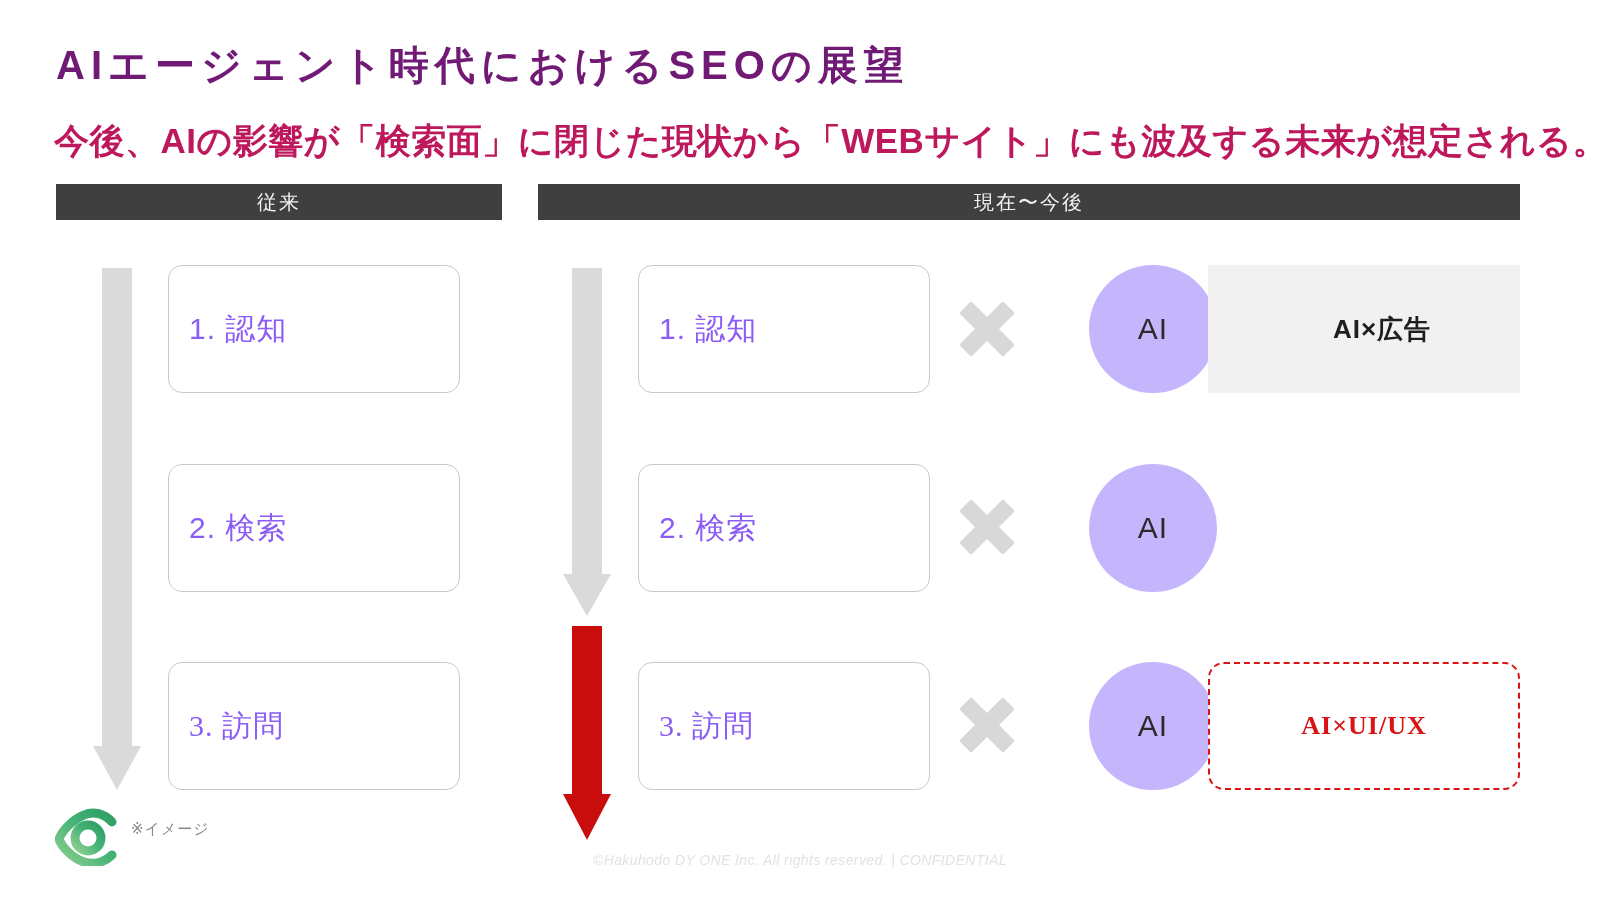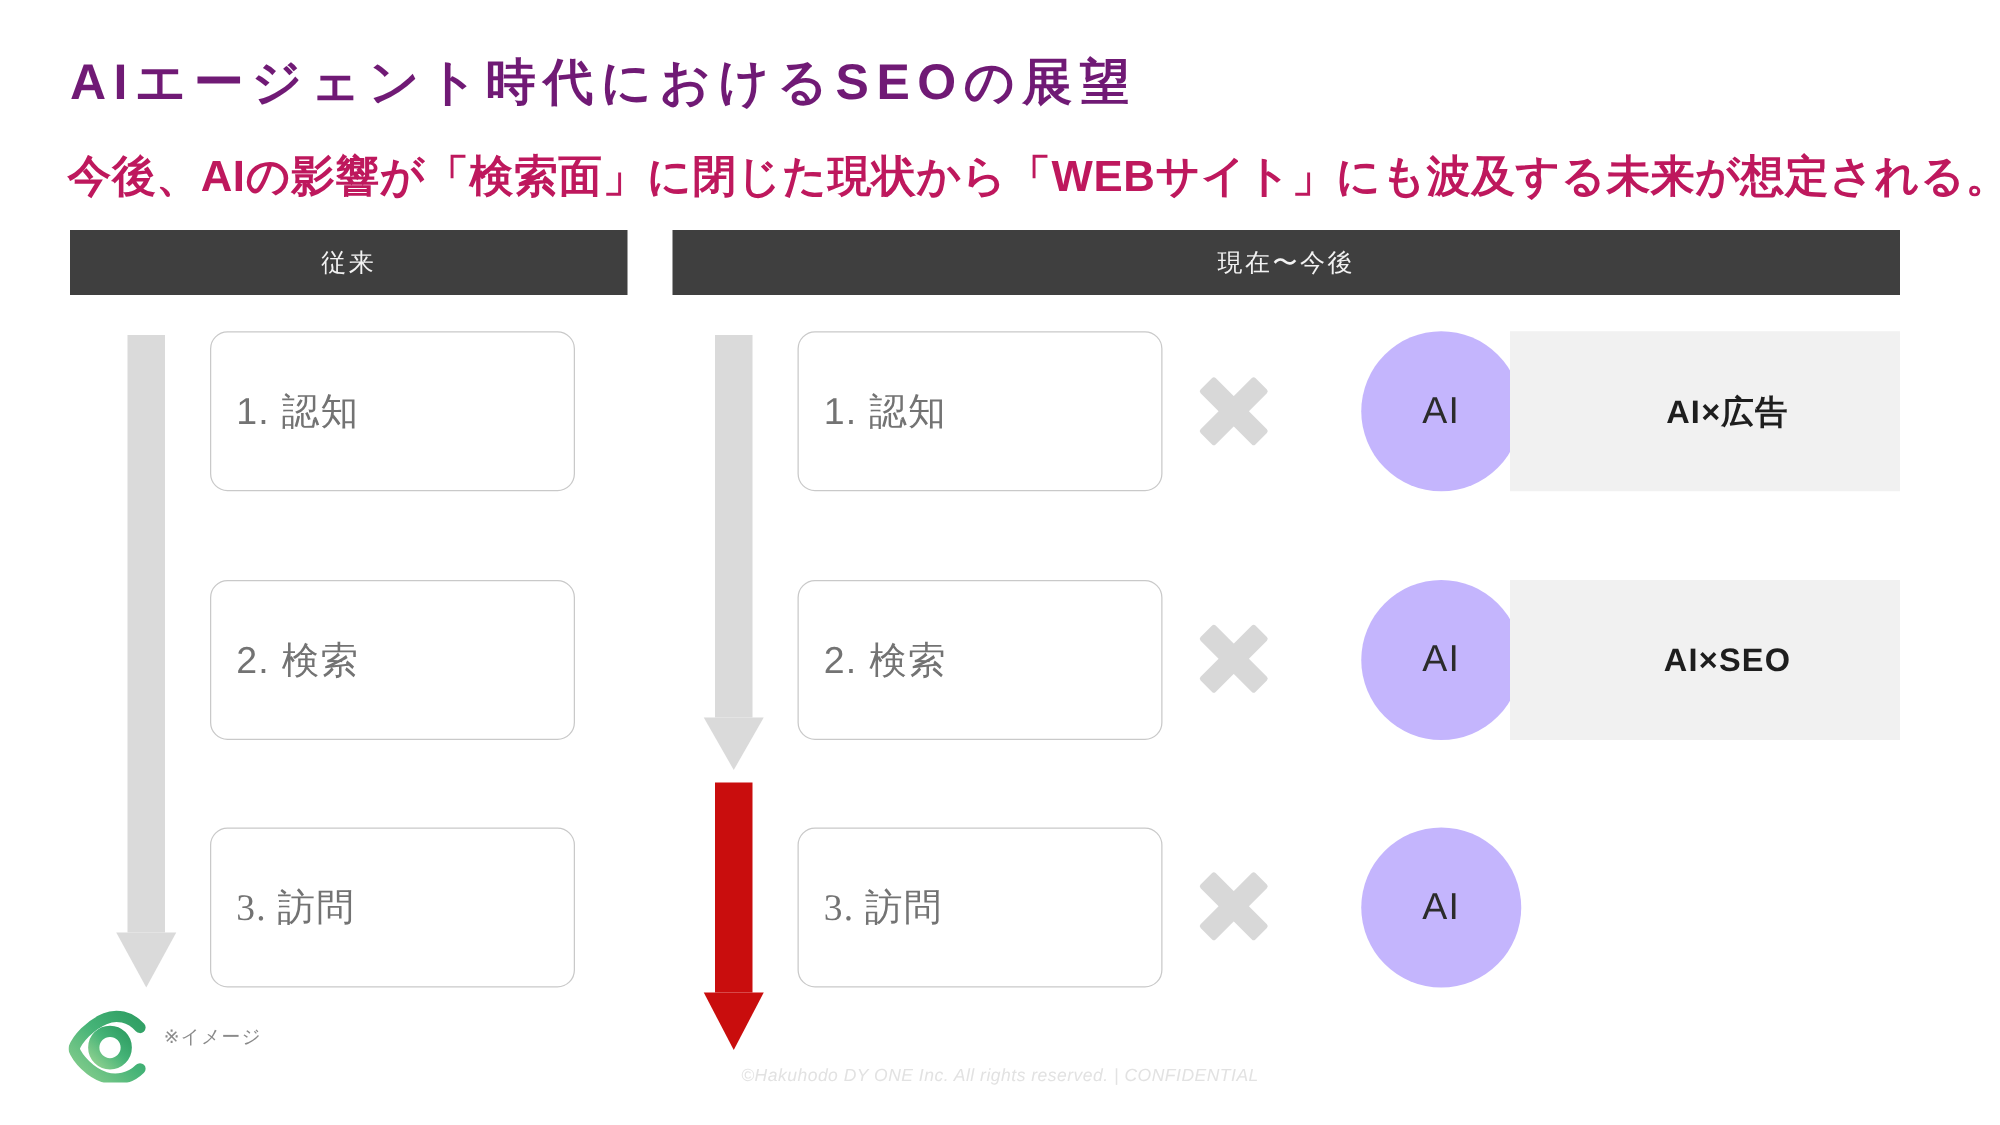--- a/index.html
+++ b/index.html
@@ -34,21 +34,21 @@
     font-size: 35px;
     font-weight: 700;
     letter-spacing: 0.5px;
     color: #be185d;
     white-space: nowrap;
   }
 
   
   .col-header {
     position: absolute;
-    height: 52px;
+    height: 36px;
     background: #3f3f3f;
     color: #f2f2f2;
     font-size: 20px;
     font-weight: 400;
     letter-spacing: 2px;
     display: flex;
     align-items: center;
     justify-content: center;
   }
   #header-left  { left: 56px;  top: 184px; width: 446px; }
@@ -64,21 +64,21 @@
     height: 128px;
     border: 1.5px solid #c9c9c9;
     border-radius: 14px;
     background: #ffffff;
     box-sizing: border-box;
     display: flex;
     align-items: center;
     padding-left: 20px;
     font-size: 30px;
     font-weight: 500;
-    color: #737373;
+    color: #8b5cf6;
     letter-spacing: 1px;
   }
   .left-col  { left: 168px; }
   .mid-col   { left: 638px; }
   .row1 { top: 265px; }
   .row2 { top: 464px; }
   .row3 { top: 662px; font-family: Liberation Serif, serif; }
 
   
   .cross-icon {
@@ -283,22 +283,22 @@
   <div class="ai-circle ai-row2">
     <span>AI</span>
   </div>
   <div class="ai-circle ai-row3">
     <span>AI</span>
   </div>
 
   <div class="result-box plain row1">
     <span>AI×広告</span>
   </div>
-  <div class="result-box plain row2">
-    <span>AI×SEO</span>
+  <div class="result-box highlight row3">
+    <span>AI×UI/UX</span>
   </div>
 
 </div>
 
 <div class="logo">
   <svg viewBox="0 0 64 58" width="64" height="58" aria-hidden="true">
     <defs>
       <linearGradient id="gLogo" x1="0" y1="1" x2="1" y2="0">
         <stop offset="0%" stop-color="#8dd08f"></stop>
         <stop offset="55%" stop-color="#45b377"></stop>

